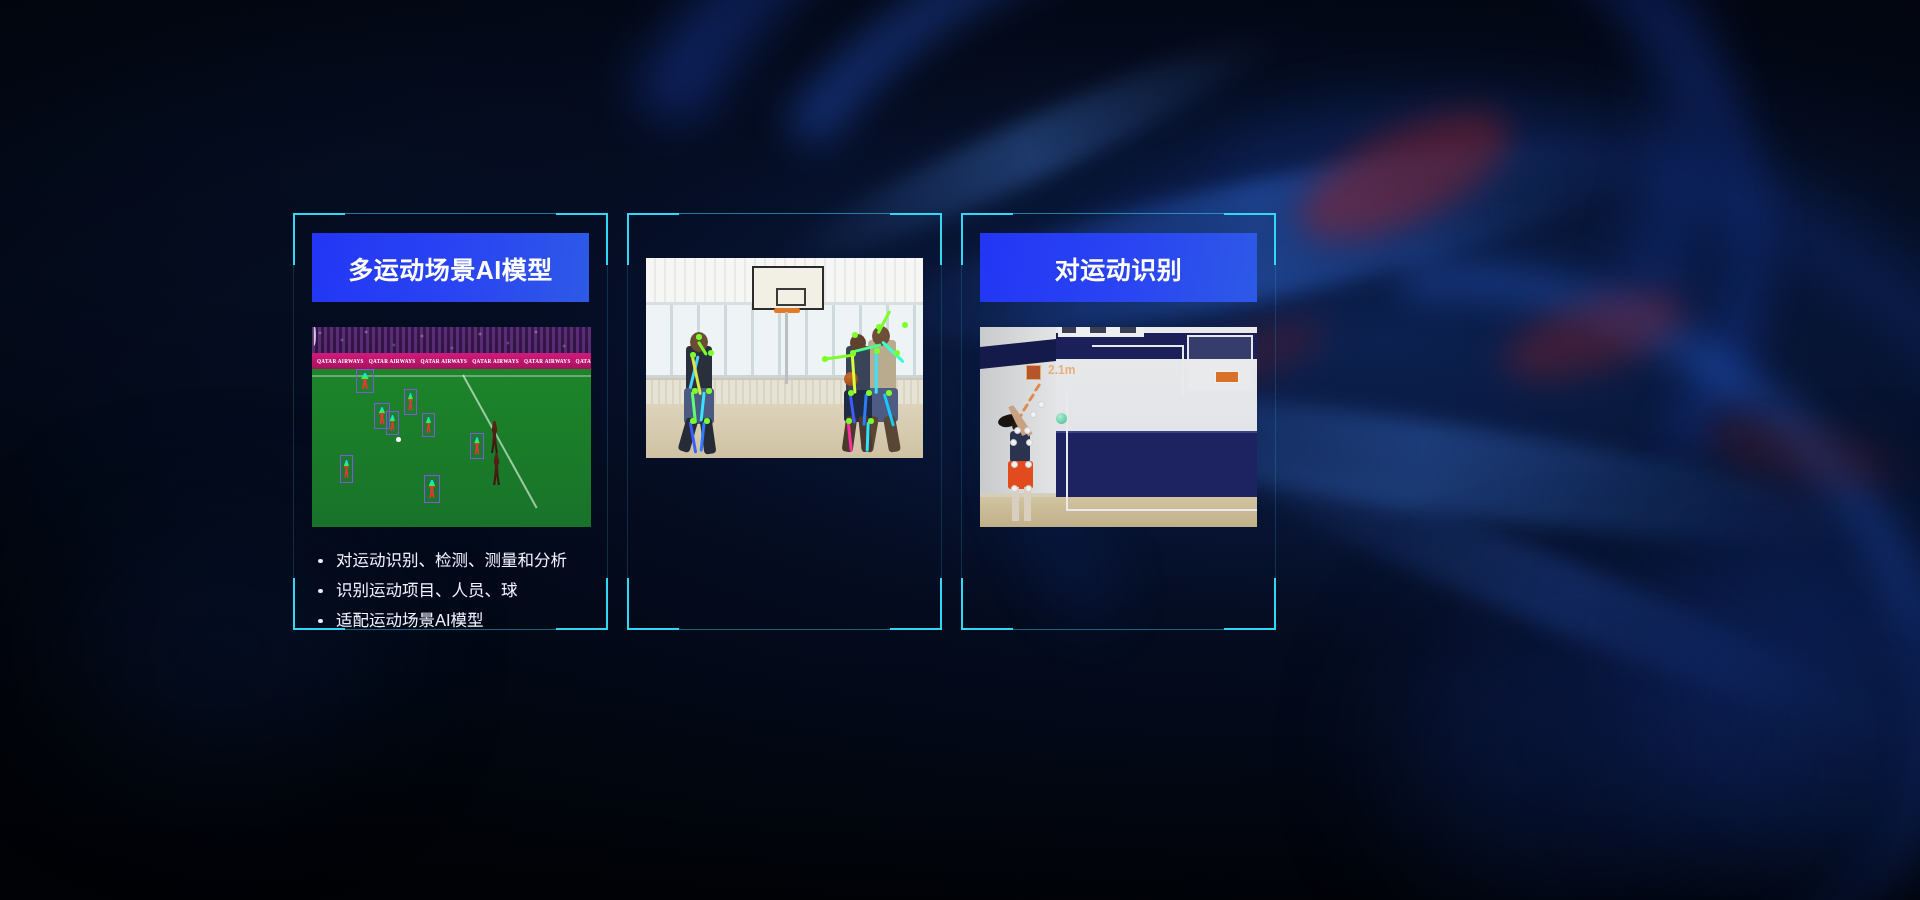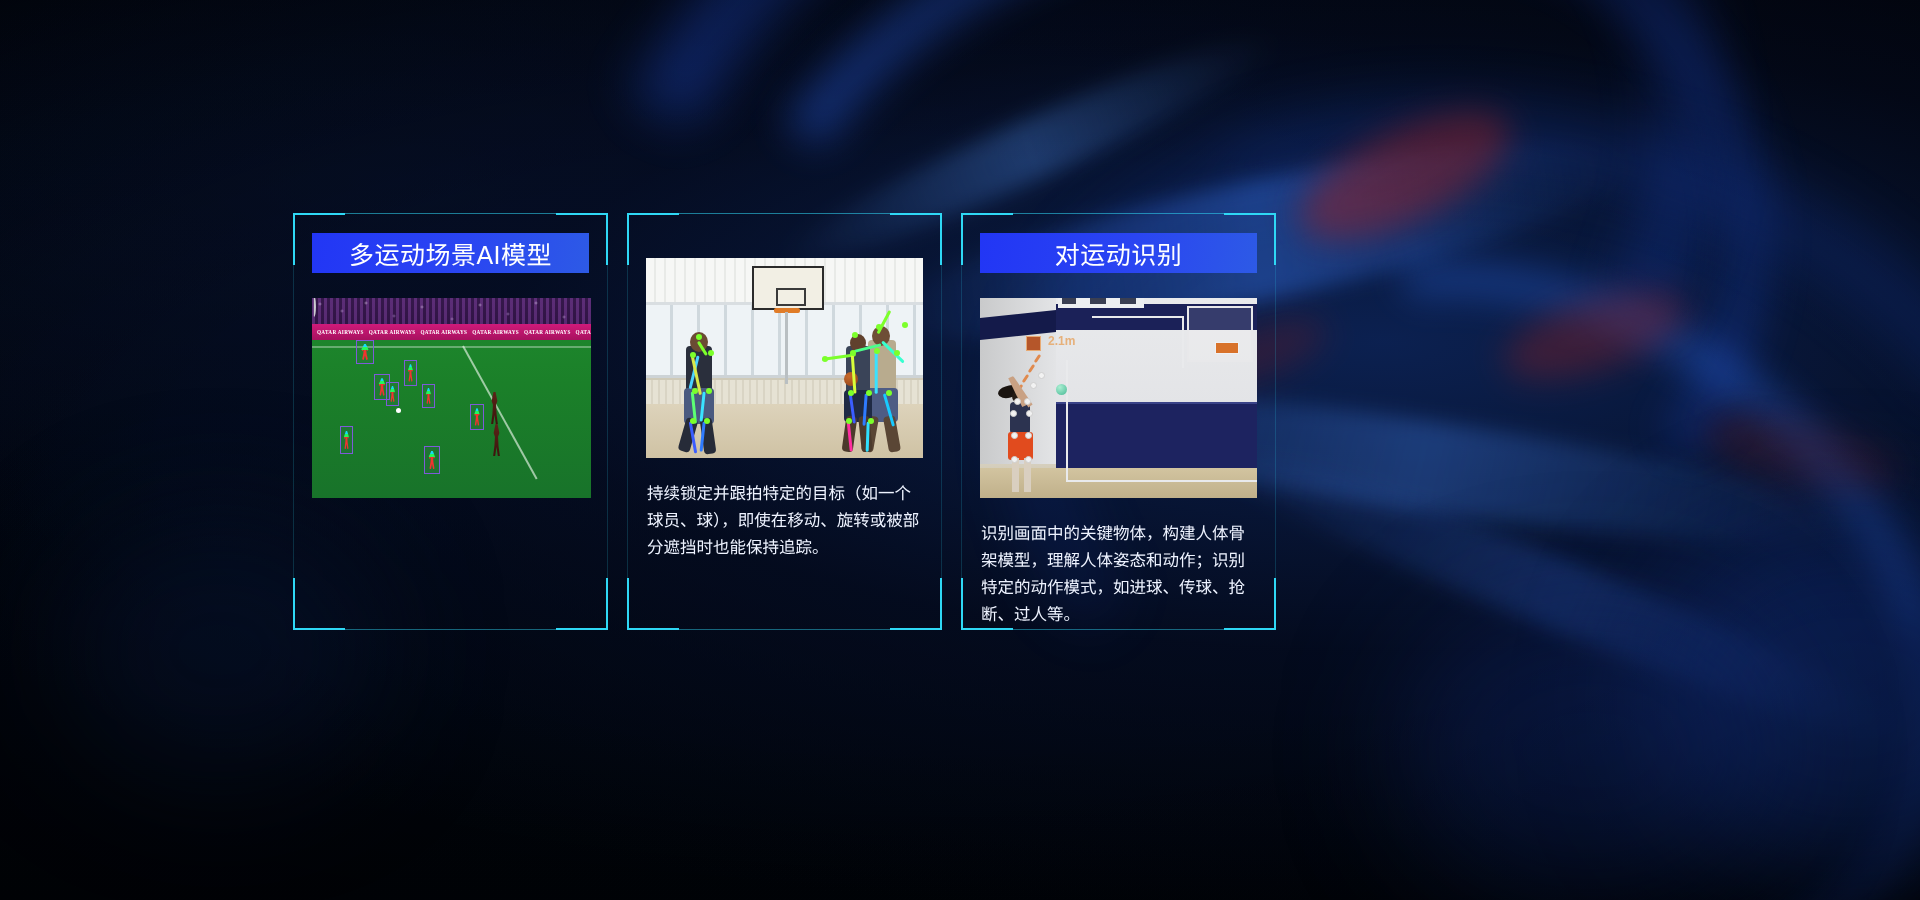--- a/index.html
+++ b/index.html
@@ -90,23 +90,23 @@
   .br-br{ right:0; bottom:0; width:22px; height:52px; border-right:2px solid #2fd8f5; border-bottom:2px solid #2fd8f5; }
   .br-br2{ right:0; bottom:0; width:52px; height:2px; background:#2fd8f5; }
   .edge-top{ position:absolute; left:22px; right:22px; top:0; height:1px; background:rgba(47,216,245,.55); }
   .edge-bot{ position:absolute; left:22px; right:22px; bottom:0; height:1px; background:rgba(47,216,245,.45); }
   .edge-l{ position:absolute; left:0; top:52px; bottom:52px; width:1px; background:rgba(47,216,245,.18); }
   .edge-r{ position:absolute; right:0; top:52px; bottom:52px; width:1px; background:rgba(47,216,245,.18); }
 
   .card-inner{ position:absolute; left:0; right:0; top:0; bottom:0; padding:20px 19px 0 19px; }
 
   .card-title{
-    height:40px; display:flex; align-items:center; justify-content:center;
+    height:69px; display:flex; align-items:center; justify-content:center;
     background:linear-gradient(100deg,#2236f5 0%,#2a45f2 55%,#2d5ae6 100%);
-    color:#fff; font-size:25px; font-weight:400; letter-spacing:.5px;
+    color:#fff; font-size:25px; font-weight:700; letter-spacing:.5px;
     text-align:center;
   }
   .card-thumb{
     margin-top:25px; width:277px; height:200px;
     overflow:hidden; position:relative; background:#061026;
   }
   .card-thumb.c1{ width:279px; }
   .card-body{ margin-top:22px; }
 
   ul.bullets{ list-style:none; }
@@ -305,20 +305,27 @@
             <i></i>
           </span>
         <span class="det" style="left:28px;top:128px;width:13px;height:28px;">
             <i></i>
           </span>
         <span class="det" style="left:112px;top:148px;width:16px;height:28px;">
             <i></i>
           </span>
       </div>
 
+      <div class="card-body">
+        <ul class="bullets">
+          <li>对运动识别、检测、测量和分析</li>
+          <li>识别运动项目、人员、球</li>
+          <li>适配运动场景AI模型</li>
+        </ul>
+      </div>
     </div>
   </div>
 
   <div class="card card2">
     <span class="br br-tl"></span>
     <span class="br br-tl2"></span>
     <span class="br br-tr"></span>
     <span class="br br-tr2"></span>
     <span class="br br-bl"></span>
     <span class="br br-bl2"></span>
@@ -395,23 +402,20 @@
         <span class="sk-node" style="left:228px;top:90px;"></span>
         <span class="sk-node" style="left:248px;top:92px;"></span>
         <span class="sk-node" style="left:176px;top:98px;"></span>
         <span class="sk-node" style="left:202px;top:132px;"></span>
         <span class="sk-node" style="left:220px;top:132px;"></span>
         <span class="sk-node" style="left:240px;top:132px;"></span>
         <span class="sk-node" style="left:200px;top:160px;"></span>
         <span class="sk-node" style="left:222px;top:160px;"></span>
       </div>
 
-      <div class="card-body">
-        <p class="para">持续锁定并跟拍特定的目标（如一个球员、球），即使在移动、旋转或被部分遮挡时也能保持追踪。</p>
-      </div>
     </div>
   </div>
 
   <div class="card card3">
     <span class="br br-tl"></span>
     <span class="br br-tl2"></span>
     <span class="br br-tr"></span>
     <span class="br br-tr2"></span>
     <span class="br br-bl"></span>
     <span class="br br-bl2"></span>
@@ -468,19 +472,16 @@
         <span class="kp" style="left:30px;top:112px;"></span>
         <span class="kp" style="left:46px;top:112px;"></span>
         <span class="kp" style="left:31px;top:134px;"></span>
         <span class="kp" style="left:45px;top:134px;"></span>
         <span class="kp" style="left:31px;top:158px;"></span>
         <span class="kp" style="left:45px;top:158px;"></span>
         <span class="kp" style="left:50px;top:84px;"></span>
         <span class="kp" style="left:58px;top:74px;"></span>
       </div>
 
-      <div class="card-body">
-        <p class="para">识别画面中的关键物体，构建人体骨架模型，理解人体姿态和动作；识别特定的动作模式，如进球、传球、抢断、过人等。</p>
-      </div>
     </div>
   </div>
 
 </div>
 
 </body></html>

